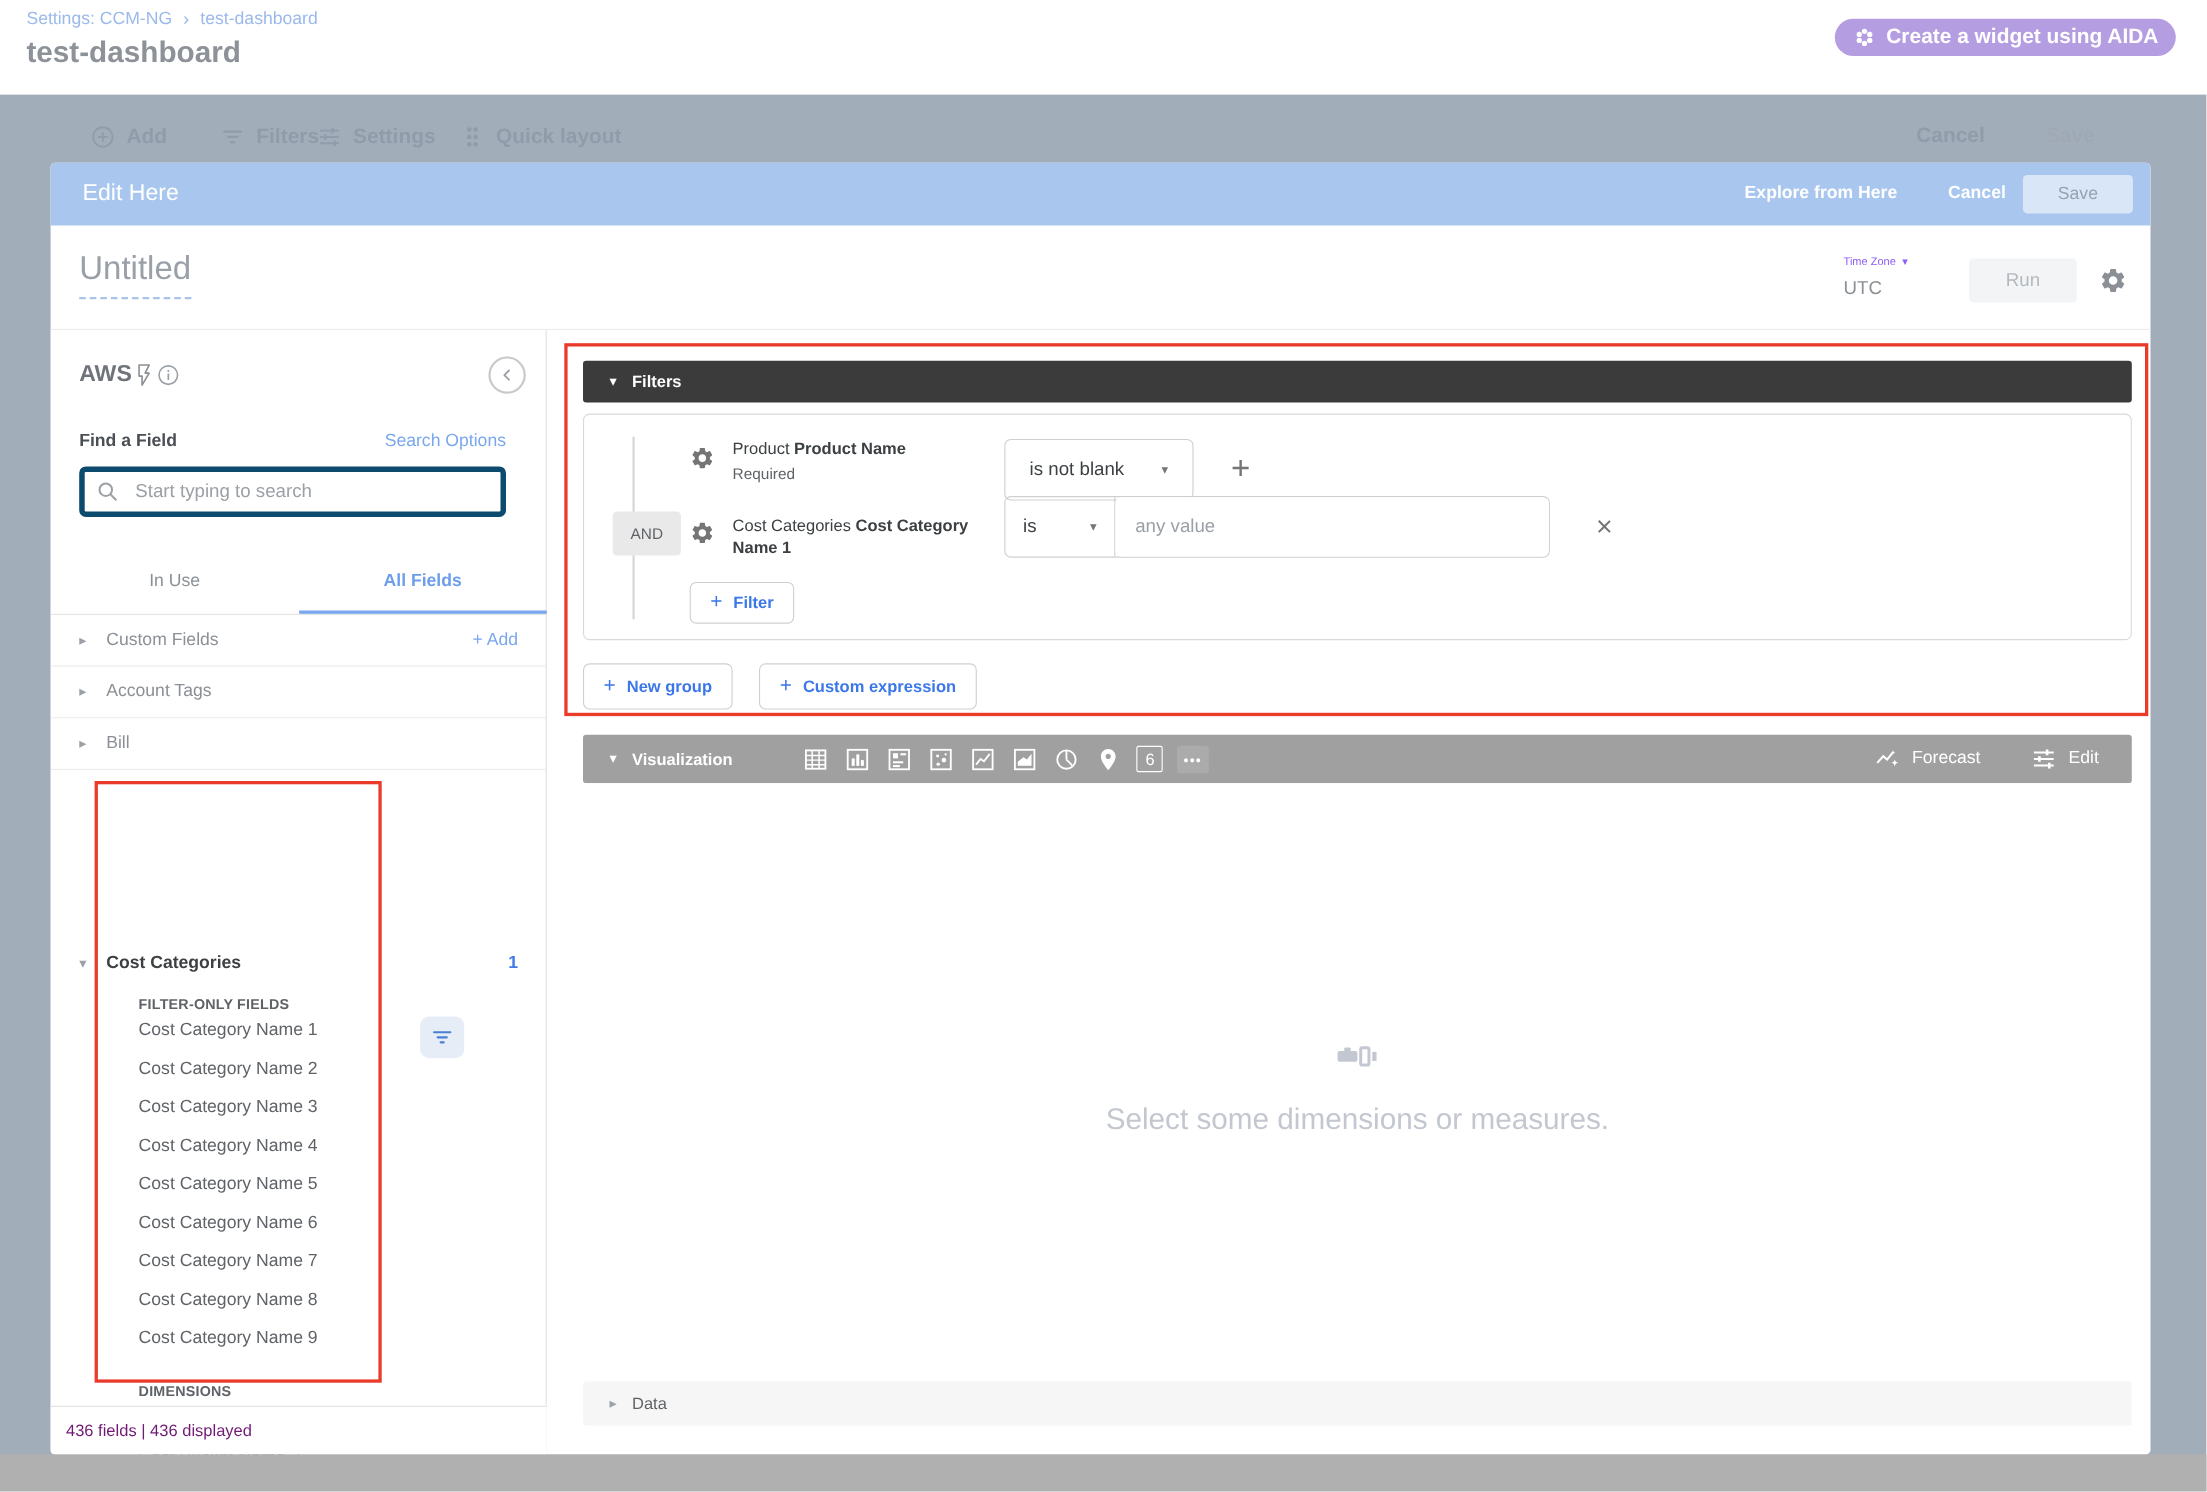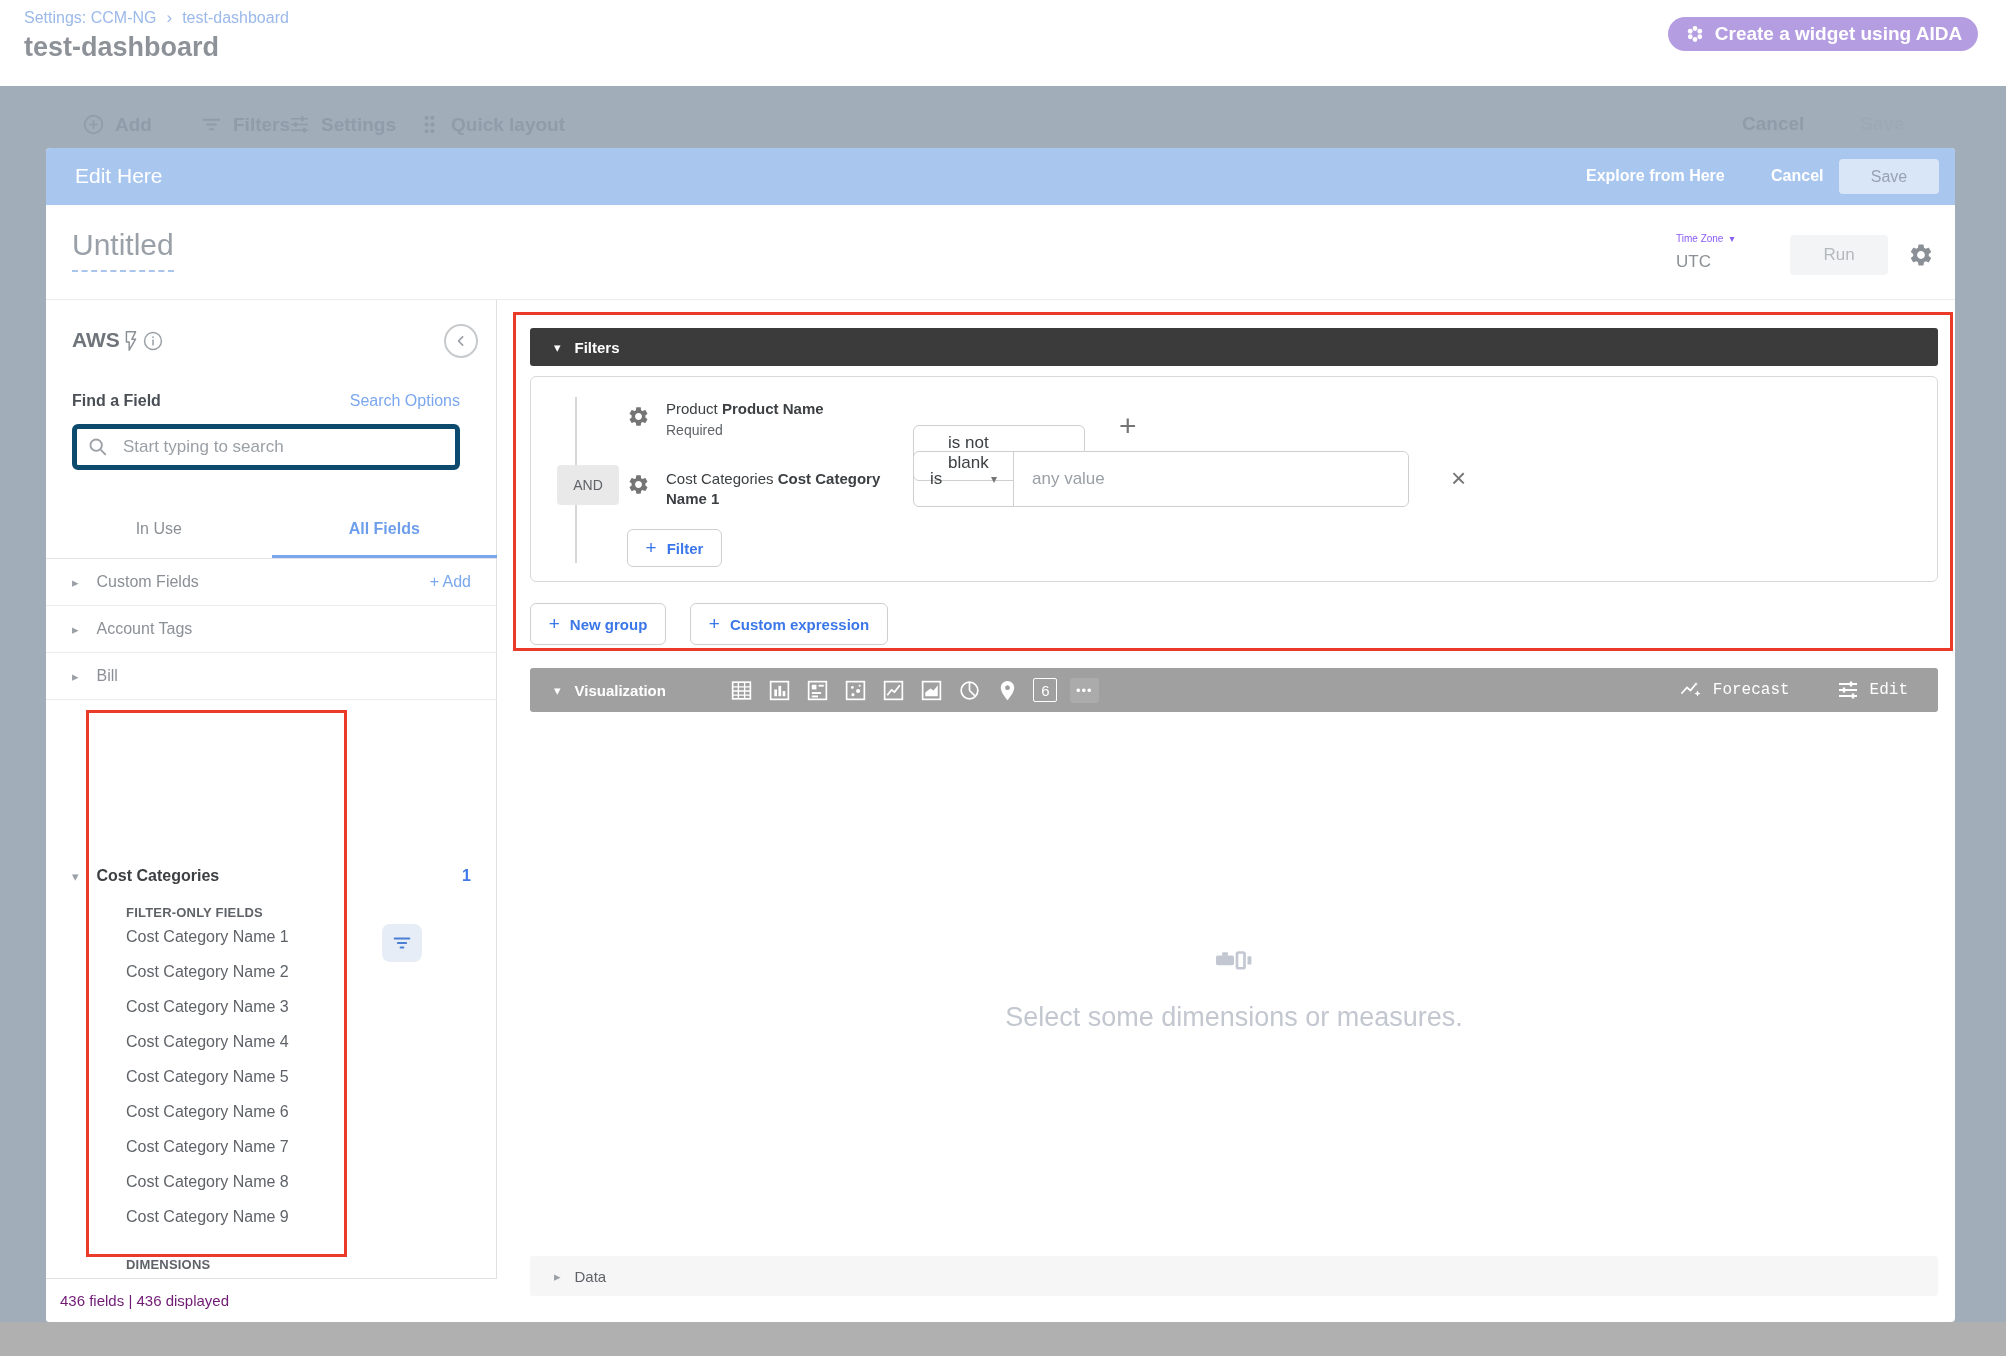--- a/index.html
+++ b/index.html
@@ -76,21 +76,21 @@
   .filters-bar { position:absolute; left:484px; top:180px; width:1408px; height:38px; background:#3b3b3b; border-radius:3px;
                  display:flex; align-items:center; gap:14px; padding-left:24px; }
   .filters-bar-title { color:#fff; font-size:15px; font-weight:bold; }
   .filters-bar .caret { color:#fff; }
   .filter-group { position:absolute; left:484px; top:228px; width:1408px; height:206px; border:1px solid #d9d9d9; border-radius:6px; }
   .group-line { position:absolute; left:44px; top:20px; width:2px; height:166px; background:#d6d6d6; }
   .f-label-wrap { width:218px; font-size:15px; color:#3c4043; line-height:1.35; }
   .f-label-wrap .bold { font-weight:bold; }
   .f-sub { font-size:14px; color:#5f6368; margin-top:2px; }
   .op-select { height:56px; border:1px solid #cfcfcf; border-radius:6px; background:#fff; display:flex; align-items:center;
-               justify-content:space-between; padding:0 34px; font-size:17px; color:#3c4043; cursor:pointer;margin-top:26px; }
+               justify-content:space-between; padding:0 22px; font-size:17px; color:#3c4043; cursor:pointer; }
   .op-caret { color:#757575; font-size:12px; margin-left:18px; }
   .and-chip { position:absolute; left:26px; top:88px; width:62px; height:40px; background:#e9e9e9; border-radius:4px;
               font-size:14px; color:#5f6368; display:flex; align-items:center; justify-content:center; }
   .joined { position:absolute; left:382px; top:74px; width:496px; height:56px; border:1px solid #cfcfcf; border-radius:6px; display:flex; }
   .joined .sel { width:100px; border-right:1px solid #cfcfcf; display:flex; align-items:center; justify-content:space-between;
                  padding:0 16px; font-size:17px; color:#3c4043; cursor:pointer; }
   .joined input { flex:1; border:none; outline:none; font-size:17px; padding:0 18px; color:#3c4043; border-radius:6px; font-family:inherit; }
   .joined input::placeholder { color:#9aa0a6; }
   .icon-plus { font-size:30px; color:#757575; font-weight:300; cursor:pointer; }
   .icon-close { font-size:26px; color:#757575; cursor:pointer; }
@@ -102,21 +102,21 @@
   
   .viz-bar { position:absolute; left:484px; top:520px; width:1408px; height:44px; background:#a0a0a0; border-radius:3px;
              display:flex; align-items:center; padding-left:24px; }
   .viz-title { color:#fff; font-size:15px; font-weight:bold; margin-left:14px; }
   .viz-icons { display:flex; align-items:center; gap:11px; margin-left:62px; }
   .viz-icon { width:27px; height:27px; display:flex; align-items:center; justify-content:center; cursor:pointer; }
   .viz-frame { border:1.6px solid #fff; border-radius:2px; width:24px; height:24px; display:flex; align-items:center; justify-content:center; }
   .viz-six { color:#fff; font-size:15px; }
   .viz-more { color:#fff; font-size:13px; letter-spacing:1px; background:#ababab; border-radius:3px; padding:5px 6px; }
   .viz-right { margin-left:auto; display:flex; align-items:center; gap:46px; padding-right:30px; }
-  .viz-right .vr-item { display:flex; align-items:center; gap:10px; color:#fff; font-size:16px; cursor:pointer;font-family:Liberation Mono, monospace; }
+  .viz-right .vr-item { display:flex; align-items:center; gap:10px; color:#fff; font-size:16px; cursor:pointer; }
 
   .empty-viz { position:absolute; left:484px; top:564px; width:1408px; height:550px; background:#fff;
                display:flex; flex-direction:column; align-items:center; justify-content:center; gap:24px; }
   .empty-msg { font-size:27px; color:#c3c7cf; }
 
   .data-bar { position:absolute; left:484px; top:1108px; width:1408px; height:40px; background:#f6f6f6; border-radius:3px;
               display:flex; align-items:center; gap:14px; padding-left:24px; cursor:pointer; }
   .data-label { font-size:15px; color:#5f6368; }
 
   

